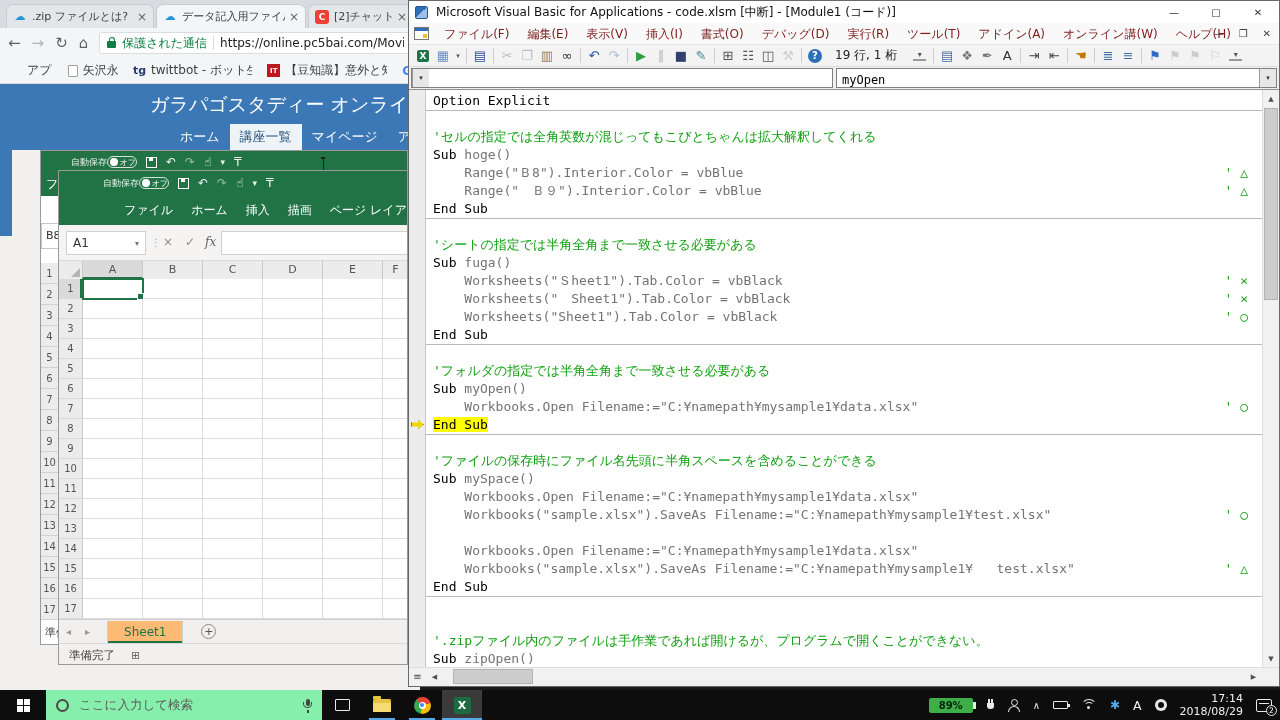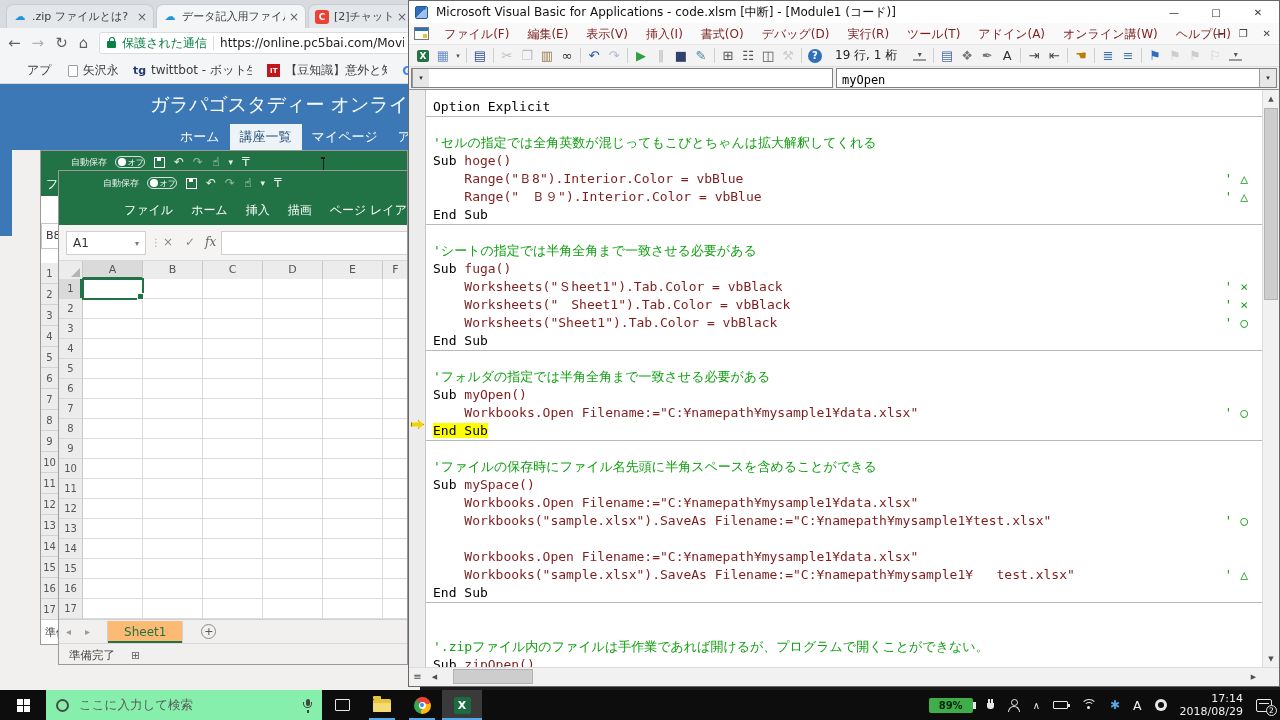--- a/index.html
+++ b/index.html
@@ -50,21 +50,21 @@
   #bluestrip { position:absolute; left:0; top:66px; width:12px; height:86px; background:#3c78b5; }
 
   
   .xlwin { position:absolute; background:#fff; border:1px solid #9a9a9a; overflow:hidden; }
   #xlback { left:40px; top:150px; width:368px; height:495px; z-index:2; }
   #xlfront { left:58px; top:170px; width:350px; height:495px; z-index:3; }
   .xl-title { height:22px; background:#217346; display:flex; align-items:center; color:#fff; position:relative; }
   #xlfront .xl-title { height:24px; }
   .qat { display:flex; align-items:center; gap:9px; color:#fff; }
   #xlback .qat { padding-left:30px; } #xlfront .qat { padding-left:44px; }
-  .autosave { display:flex; align-items:center; gap:8px; font-size:9px; color:#e9f1ec; white-space:nowrap; }
+  .autosave { display:flex; align-items:center; gap:0; font-size:9px; color:#e9f1ec; white-space:nowrap; }
   .toggle { width:30px; height:12px; border:1px solid rgba(255,255,255,.8); border-radius:7px;
             display:flex; align-items:center; gap:2px; padding-left:2px; }
   .knob { width:8px; height:8px; border-radius:50%; background:#fff; }
   .togglbl { font-size:8px; color:#fff; }
   .floppy { width:11px; height:11px; border:1.5px solid #fff; position:relative; }
   .floppy:before { content:""; position:absolute; top:0; left:2px; width:4px; height:3px; background:#fff; }
   .qg { font-size:12px; line-height:1; color:rgba(255,255,255,.9); }
   .qg.dim { color:rgba(255,255,255,.5); }
   .qg.sm { font-size:9px; }
   .ibeam { position:absolute; left:278px; top:6px; width:8px; height:24px; }
@@ -143,25 +143,25 @@
   .combo { height:20px; background:#fff; border:1px solid #808080; display:flex; align-items:center; }
   .combo.l { width:422px; flex:none; } .combo.r { flex:1;align-items:flex-end; }
   .combo .ct { flex:1; font-family:"DejaVu Sans Mono","Liberation Mono",monospace; font-size:12px; color:#000; padding-left:5px;
                white-space:nowrap; overflow:hidden; }
   .combo .cb { width:17px; height:100%; background:#e7e7e7; border-left:1px solid #9a9a9a; display:flex;
                align-items:center; justify-content:center; font-size:7px; color:#333; flex:none; }
   #vba-code { position:absolute; left:0; top:88px; width:870px; height:578px; background:#fff; border-top:1px solid #909090; }
   #code-margin { position:absolute; left:0; top:0; width:17px; height:100%; background:#ececec; border-right:1px solid #c6c6c6; }
   #exec-arrow { position:absolute; left:2px; width:13px; height:9px; background:#f0d500;
                 clip-path:polygon(0 28%,55% 28%,55% 0,100% 50%,55% 100%,55% 72%,0 72%); box-shadow:0 0 0 1px #8a7a00 inset; }
-  #code-lines { position:absolute; left:17px; top:0; right:17px; bottom:0; overflow:hidden; padding-top:8px;
+  #code-lines { position:absolute; left:17px; top:0; right:17px; bottom:0; overflow:hidden; padding-top:2px;
                 font-family:"DejaVu Sans Mono","Liberation Mono",monospace; font-size:13px; line-height:18px; }
   .cl { height:18px; white-space:pre; position:relative; padding-left:7px; }
   .cl.sep:before { content:""; position:absolute; left:0; right:0; top:0; height:1px; background:#b9b9b9; }
-  .k { color:#000; } .m { color:#7f1d1d; } .c { color:#12a012; }
+  .k { color:#000; } .m { color:#737373; } .c { color:#12a012; }
   .hl { background:#ffff00; }
   .rc { position:absolute; right:14px; top:0; color:#12a012; }
   #vscroll { position:absolute; right:0; top:0; width:17px; height:100%; background:#f1f1f1; border-left:1px solid #dcdcdc; }
   .sbtn { height:17px; display:flex; align-items:center; justify-content:center; font-size:7px; color:#505050; }
   #vthumb { position:absolute; left:1px; right:1px; top:18px; height:192px; background:#cdcdcd; border:1px solid #b3b3b3; }
   #vdown { position:absolute; bottom:0; left:0; right:0; }
   #hscroll { position:absolute; left:0; top:666px; width:870px; height:18px; background:#f1f1f1; border-top:1px solid #dcdcdc;
              display:flex; align-items:center; }
   .hbtn { width:17px; height:17px; display:flex; align-items:center; justify-content:center; font-size:7px; color:#505050; flex:none; }
   .hbtn.lines { font-size:10px; }

